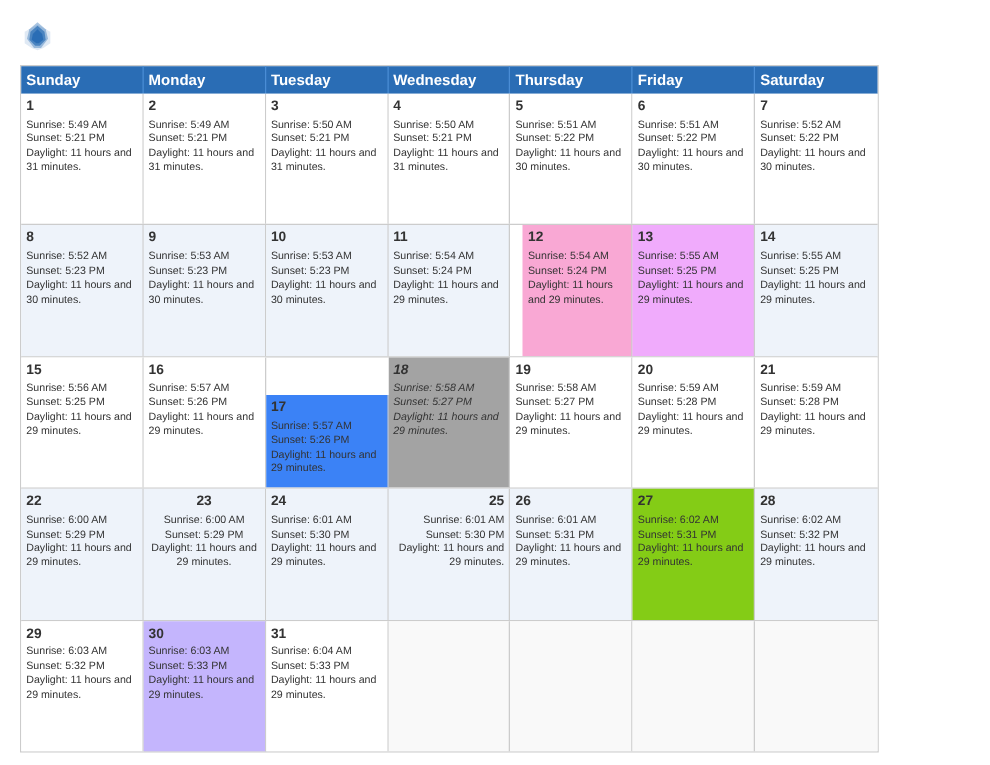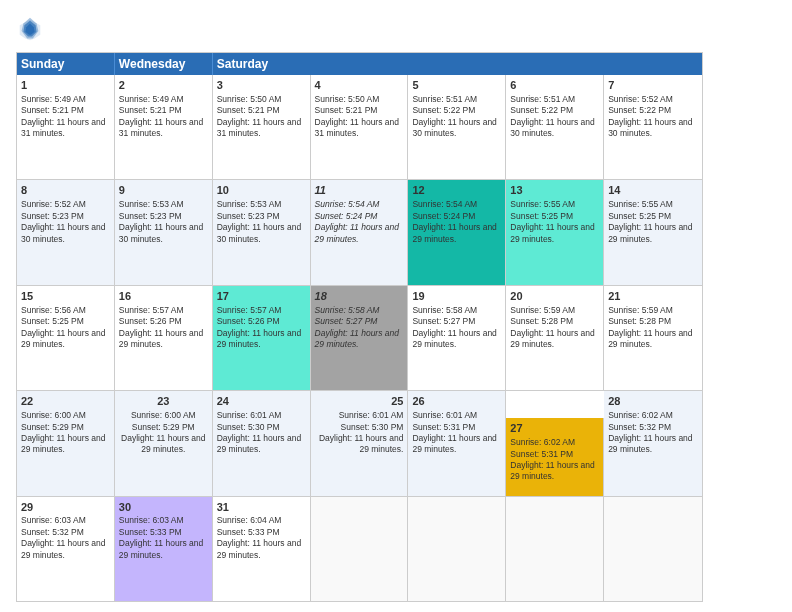--- a/index.html
+++ b/index.html
@@ -129,58 +129,62 @@
     </div>
     <div class="title-block">
       <h1></h1>
       <h2></h2>
     </div>
   </div>
 
   <div class="calendar">
     <div class="cal-header">
     <div class="cal-header-cell">Sunday</div>
+        <div class="cal-header-cell">Monday</div>
+        <div class="cal-header-cell">Tuesday</div>
         <div class="cal-header-cell">Wednesday</div>
+        <div class="cal-header-cell">Thursday</div>
+        <div class="cal-header-cell">Friday</div>
         <div class="cal-header-cell">Saturday</div>
       </div>
     <div class="cal-body">
     <div class="cal-row">
           <div class="cal-cell" style="background: rgb(255, 255, 255);"><span class="day-num">1</span><span>Sunrise: 5:49 AM</span><br><span>Sunset: 5:21 PM</span><br><span>Daylight: 11 hours and 31 minutes.</span></div>
           <div class="cal-cell" style="background: rgb(255, 255, 255);"><span class="day-num">2</span><span>Sunrise: 5:49 AM</span><br><span>Sunset: 5:21 PM</span><br><span>Daylight: 11 hours and 31 minutes.</span></div>
           <div class="cal-cell" style="background: rgb(255, 255, 255);"><span class="day-num">3</span><span>Sunrise: 5:50 AM</span><br><span>Sunset: 5:21 PM</span><br><span>Daylight: 11 hours and 31 minutes.</span></div>
           <div class="cal-cell" style="background: rgb(255, 255, 255);"><span class="day-num">4</span><span>Sunrise: 5:50 AM</span><br><span>Sunset: 5:21 PM</span><br><span>Daylight: 11 hours and 31 minutes.</span></div>
           <div class="cal-cell" style="background: rgb(255, 255, 255);"><span class="day-num">5</span><span>Sunrise: 5:51 AM</span><br><span>Sunset: 5:22 PM</span><br><span>Daylight: 11 hours and 30 minutes.</span></div>
           <div class="cal-cell" style="background: rgb(255, 255, 255);"><span class="day-num">6</span><span>Sunrise: 5:51 AM</span><br><span>Sunset: 5:22 PM</span><br><span>Daylight: 11 hours and 30 minutes.</span></div>
           <div class="cal-cell" style="background: rgb(255, 255, 255);"><span class="day-num">7</span><span>Sunrise: 5:52 AM</span><br><span>Sunset: 5:22 PM</span><br><span>Daylight: 11 hours and 30 minutes.</span></div>
         </div>
         <div class="cal-row">
           <div class="cal-cell" style="background: rgb(238, 243, 250);"><span class="day-num">8</span><span>Sunrise: 5:52 AM</span><br><span>Sunset: 5:23 PM</span><br><span>Daylight: 11 hours and 30 minutes.</span></div>
           <div class="cal-cell" style="background: rgb(238, 243, 250);"><span class="day-num">9</span><span>Sunrise: 5:53 AM</span><br><span>Sunset: 5:23 PM</span><br><span>Daylight: 11 hours and 30 minutes.</span></div>
           <div class="cal-cell" style="background: rgb(238, 243, 250);"><span class="day-num">10</span><span>Sunrise: 5:53 AM</span><br><span>Sunset: 5:23 PM</span><br><span>Daylight: 11 hours and 30 minutes.</span></div>
-          <div class="cal-cell" style="background: rgb(238, 243, 250); font-style: italic;"><span class="day-num">11</span><span>Sunrise: 5:54 AM</span><br><span>Sunset: 5:24 PM</span><br><span>Daylight: 11 hours and 29 minutes.</span></div>
-          <div class="cal-cell" style="background: #14b8a6;"><span class="day-num">12</span><span>Sunrise: 5:54 AM</span><br><span>Sunset: 5:24 PM</span><br><span>Daylight: 11 hours and 29 minutes.</span></div>
-          <div class="cal-cell" style="background: #5eead4;"><span class="day-num">13</span><span>Sunrise: 5:55 AM</span><br><span>Sunset: 5:25 PM</span><br><span>Daylight: 11 hours and 29 minutes.</span></div>
+          <div class="cal-cell" style="background: rgb(238, 243, 250);"><span class="day-num">11</span><span>Sunrise: 5:54 AM</span><br><span>Sunset: 5:24 PM</span><br><span>Daylight: 11 hours and 29 minutes.</span></div>
+          <div class="cal-cell" style="background: #f9a8d4; margin-left: 10px;"><span class="day-num">12</span><span>Sunrise: 5:54 AM</span><br><span>Sunset: 5:24 PM</span><br><span>Daylight: 11 hours and 29 minutes.</span></div>
+          <div class="cal-cell" style="background: #f0abfc;"><span class="day-num">13</span><span>Sunrise: 5:55 AM</span><br><span>Sunset: 5:25 PM</span><br><span>Daylight: 11 hours and 29 minutes.</span></div>
           <div class="cal-cell" style="background: rgb(238, 243, 250);"><span class="day-num">14</span><span>Sunrise: 5:55 AM</span><br><span>Sunset: 5:25 PM</span><br><span>Daylight: 11 hours and 29 minutes.</span></div>
         </div>
         <div class="cal-row">
           <div class="cal-cell" style="background: rgb(255, 255, 255);"><span class="day-num">15</span><span>Sunrise: 5:56 AM</span><br><span>Sunset: 5:25 PM</span><br><span>Daylight: 11 hours and 29 minutes.</span></div>
           <div class="cal-cell" style="background: rgb(255, 255, 255);"><span class="day-num">16</span><span>Sunrise: 5:57 AM</span><br><span>Sunset: 5:26 PM</span><br><span>Daylight: 11 hours and 29 minutes.</span></div>
-          <div class="cal-cell" style="background: #5eead4;"><span class="day-num">17</span><span>Sunrise: 5:57 AM</span><br><span>Sunset: 5:26 PM</span><br><span>Daylight: 11 hours and 29 minutes.</span></div>
+          <div class="cal-cell" style="background: #3b82f6; margin-top: 30px;"><span class="day-num">17</span><span>Sunrise: 5:57 AM</span><br><span>Sunset: 5:26 PM</span><br><span>Daylight: 11 hours and 29 minutes.</span></div>
           <div class="cal-cell" style="background: #a3a3a3; font-style: italic;"><span class="day-num">18</span><span>Sunrise: 5:58 AM</span><br><span>Sunset: 5:27 PM</span><br><span>Daylight: 11 hours and 29 minutes.</span></div>
           <div class="cal-cell" style="background: rgb(255, 255, 255);"><span class="day-num">19</span><span>Sunrise: 5:58 AM</span><br><span>Sunset: 5:27 PM</span><br><span>Daylight: 11 hours and 29 minutes.</span></div>
           <div class="cal-cell" style="background: rgb(255, 255, 255);"><span class="day-num">20</span><span>Sunrise: 5:59 AM</span><br><span>Sunset: 5:28 PM</span><br><span>Daylight: 11 hours and 29 minutes.</span></div>
           <div class="cal-cell" style="background: rgb(255, 255, 255);"><span class="day-num">21</span><span>Sunrise: 5:59 AM</span><br><span>Sunset: 5:28 PM</span><br><span>Daylight: 11 hours and 29 minutes.</span></div>
         </div>
         <div class="cal-row">
           <div class="cal-cell" style="background: rgb(238, 243, 250);"><span class="day-num">22</span><span>Sunrise: 6:00 AM</span><br><span>Sunset: 5:29 PM</span><br><span>Daylight: 11 hours and 29 minutes.</span></div>
           <div class="cal-cell" style="background: rgb(238, 243, 250); text-align: center;"><span class="day-num">23</span><span>Sunrise: 6:00 AM</span><br><span>Sunset: 5:29 PM</span><br><span>Daylight: 11 hours and 29 minutes.</span></div>
           <div class="cal-cell" style="background: rgb(238, 243, 250);"><span class="day-num">24</span><span>Sunrise: 6:01 AM</span><br><span>Sunset: 5:30 PM</span><br><span>Daylight: 11 hours and 29 minutes.</span></div>
           <div class="cal-cell" style="background: rgb(238, 243, 250); text-align: right;"><span class="day-num">25</span><span>Sunrise: 6:01 AM</span><br><span>Sunset: 5:30 PM</span><br><span>Daylight: 11 hours and 29 minutes.</span></div>
           <div class="cal-cell" style="background: rgb(238, 243, 250);"><span class="day-num">26</span><span>Sunrise: 6:01 AM</span><br><span>Sunset: 5:31 PM</span><br><span>Daylight: 11 hours and 29 minutes.</span></div>
-          <div class="cal-cell" style="background: #eab308; margin-top: 27px;"><span class="day-num">27</span><span>Sunrise: 6:02 AM</span><br><span>Sunset: 5:31 PM</span><br><span>Daylight: 11 hours and 29 minutes.</span></div>
+          <div class="cal-cell" style="background: #84cc16;"><span class="day-num">27</span><span>Sunrise: 6:02 AM</span><br><span>Sunset: 5:31 PM</span><br><span>Daylight: 11 hours and 29 minutes.</span></div>
           <div class="cal-cell" style="background: rgb(238, 243, 250);"><span class="day-num">28</span><span>Sunrise: 6:02 AM</span><br><span>Sunset: 5:32 PM</span><br><span>Daylight: 11 hours and 29 minutes.</span></div>
         </div>
         <div class="cal-row">
           <div class="cal-cell" style="background: rgb(255, 255, 255);"><span class="day-num">29</span><span>Sunrise: 6:03 AM</span><br><span>Sunset: 5:32 PM</span><br><span>Daylight: 11 hours and 29 minutes.</span></div>
           <div class="cal-cell" style="background: #c4b5fd;"><span class="day-num">30</span><span>Sunrise: 6:03 AM</span><br><span>Sunset: 5:33 PM</span><br><span>Daylight: 11 hours and 29 minutes.</span></div>
           <div class="cal-cell" style="background: rgb(255, 255, 255);"><span class="day-num">31</span><span>Sunrise: 6:04 AM</span><br><span>Sunset: 5:33 PM</span><br><span>Daylight: 11 hours and 29 minutes.</span></div>
           <div class="cal-cell empty"></div>
           <div class="cal-cell empty"></div>
           <div class="cal-cell empty"></div>
           <div class="cal-cell empty"></div>

